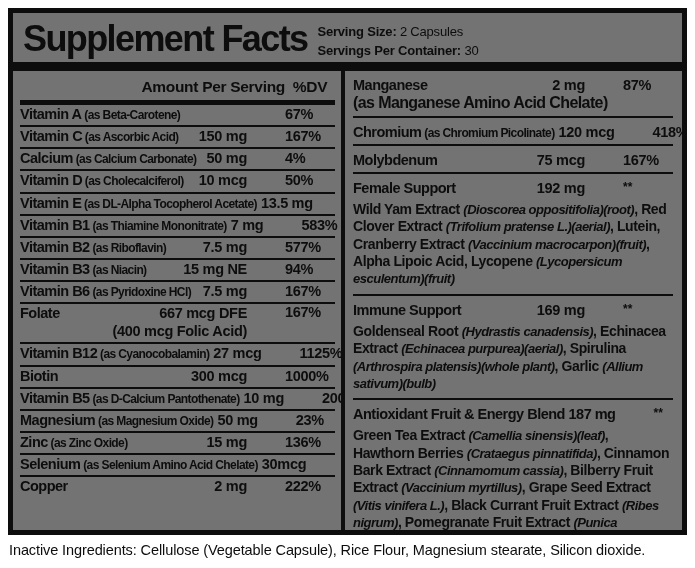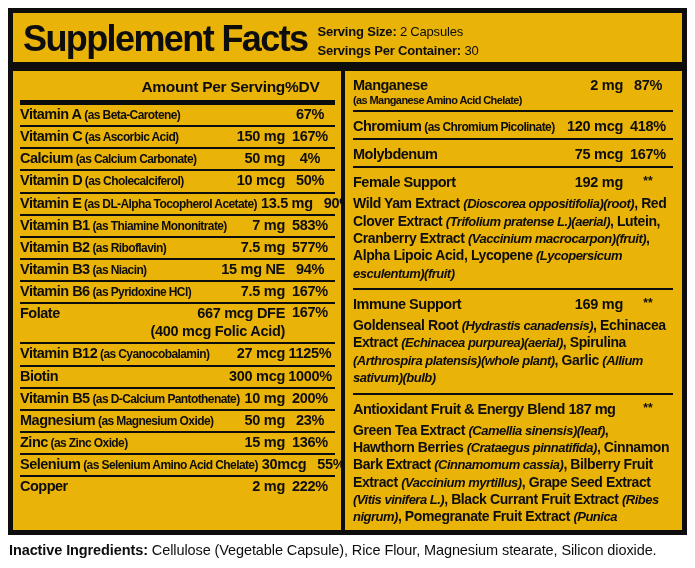--- a/index.html
+++ b/index.html
@@ -8,21 +8,21 @@
     background:#ffffff;
     color:#0d0d0d;
     font-family:"Liberation Sans", sans-serif;
     position:relative;
     overflow:hidden;
   }
   .panel {
     position:absolute; left:8px; top:8px;
     width:679px; height:527px;
     border:5px solid #0d0d0d;
-    background:#eab308;
+    background:#737373;
     display:flex; flex-direction:column;
   }
   
   .hdr { display:flex; align-items:flex-start; padding:3px 6px 0 10px; }
   .title {
     font-size:36px; font-weight:700; letter-spacing:-1.6px;
     line-height:46px; white-space:nowrap;
   }
   .serving {
     margin-left:10px; padding-top:6px;
@@ -35,45 +35,45 @@
   .vdiv { width:4px; background:#0d0d0d; flex:none; }
   .lcol { width:328px; flex:none; padding:0 6px 0 7px; overflow:hidden; }
   .rcol { flex:1; padding:0 9px 4px 8px; display:flex; flex-direction:column; overflow:hidden; }
   
   .lhdr {
     display:flex; align-items:flex-end; padding:7px 0 4px;
     border-bottom:5px solid #0d0d0d;
     font-weight:700; font-size:15.5px; letter-spacing:-0.3px;
   }
   .lhdr .ah { margin-left:auto; }
-  .lhdr .dvh { width:50px; text-align:left; }
+  .lhdr .dvh { width:50px; text-align:center; }
   .lrow { display:flex; align-items:baseline; padding:0 0 2px; }
   .lrow ~ .lrow { border-top:2px solid #0d0d0d; }
   .lrow.top { align-items:flex-start; }
   .n { flex:1; white-space:nowrap; font-size:14.5px; font-weight:700; letter-spacing:-0.5px; line-height:1.25; }
   .form { font-size:12px; letter-spacing:-0.6px; }
   .amt { margin-left:4px; text-align:right; white-space:nowrap; font-size:14.5px; font-weight:700; letter-spacing:-0.3px; line-height:1.25; }
-  .dv { width:50px; flex:none; text-align:center; font-size:14.5px; font-weight:700; letter-spacing:-0.3px; }
+  .dv { width:50px; flex:none; text-align:left; font-size:14.5px; font-weight:700; letter-spacing:-0.3px;margin-left:38px; }
   .dv.star { font-size:12px; letter-spacing:0; position:relative; top:-2px; }
   
   .rrow { padding:5px 0 3px; }
   .rrow.rule { border-top:2px solid #0d0d0d; }
   .rline { display:flex; align-items:baseline; }
-  .sub { font-size:11px; font-weight:700; letter-spacing:-0.6px; line-height:1.15; }
+  .sub { font-size:16px; font-weight:700; letter-spacing:-0.6px; line-height:1.15; }
   .rdesc {
     padding:1px 0 6px;
     font-size:14px; font-weight:700; letter-spacing:-0.4px; line-height:1.24;
   }
   .rdesc i { font-size:13px; letter-spacing:-0.5px; font-style:italic; }
   
   .inactive {
     position:absolute; left:9px; top:542px;
     font-size:14.5px; letter-spacing:-0.1px; white-space:nowrap;
   }
-  .inactive b { font-weight:700; }
+  .inactive b { font-weight:400; }
 </style>
 </head>
 <body>
 
 <div class="panel">
   <div class="hdr">
     <div class="title">Supplement Facts</div>
     <div class="serving">
       <div><b>Serving Size:</b><span> 2 Capsules</span></div>
       <div><b>Servings Per Container:</b><span> 30</span></div>

